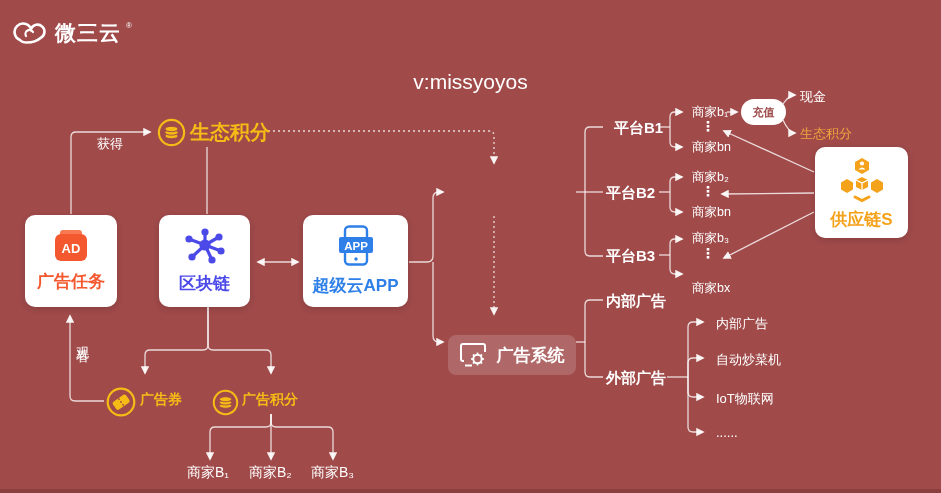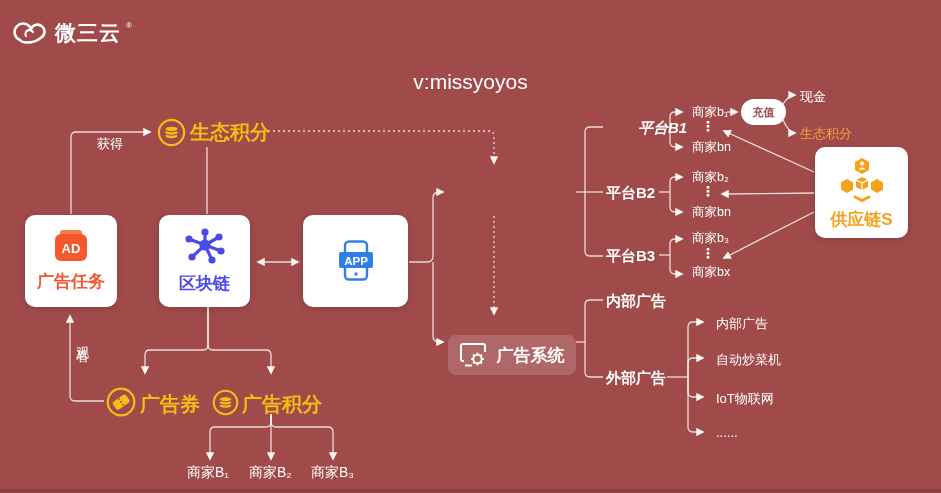--- a/index.html
+++ b/index.html
@@ -17,21 +17,21 @@
   .card .lbl{font-size:17px;font-weight:700;}
   .ghost{background:rgba(255,255,255,.16);border-radius:8px;display:flex;align-items:center;justify-content:center;gap:9px;}
   .ghost .lbl{color:#fff;font-size:17px;font-weight:700;}
   .yellow{color:#F5BC16;}
   .small{font-size:13px;}
   .merchant{font-size:12.5px;color:#fff;}
   .dots{font-size:14px;font-weight:700;color:#fff;line-height:1;}
   .platform{font-size:15px;font-weight:700;color:#fff;}
   .pill{left:741px;top:99px;width:45px;height:26px;background:#fff;border-radius:13px;display:flex;align-items:center;justify-content:center;font-size:11px;font-weight:700;color:#9A4545;}
   .vtext{writing-mode:vertical-rl;letter-spacing:3px;}
-  .bigtoken{font-size:20px;font-weight:700;}
+  .bigtoken{font-size:14px;font-weight:700;}
   .bottom-strip{left:0;right:0;bottom:0;height:4px;background:#8B3E3E;}
 </style>
 </head>
 <body>
 
 <div id="stage">
 
   <svg id="lines" viewBox="0 0 941 493">
     <defs>
       <marker id="arr" viewBox="0 0 10 10" refX="8" refY="5" markerWidth="6.5" markerHeight="6.5" orient="auto-start-reverse">
@@ -168,20 +168,21 @@
     <div class="lbl" style="color:#4B49E8;">区块链</div>
   </div>
 
   <div class="abs card" style="left:303px;top:215px;width:105px;height:92px;">
     <svg width="40" height="42" viewBox="0 0 40 42">
       <rect x="9" y="1.5" width="22" height="38" rx="4" fill="none" stroke="#2E80E8" stroke-width="2.4"></rect>
       <rect x="3" y="12" width="34" height="16" rx="2" fill="#2E80E8"></rect>
       <text x="20" y="24.5" text-anchor="middle" font-size="11.5" font-weight="bold" fill="#fff">APP</text>
       <circle cx="20" cy="34" r="1.7" fill="#2E80E8"></circle>
     </svg>
+    <div class="lbl" style="color:#2E80E8;">超级云APP</div>
   </div>
 
 
   <div class="abs ghost" style="left:448px;top:335px;width:128px;height:40px;text-align:right;">
     <svg width="28" height="26" viewBox="0 0 28 26">
       <path d="M4,19 h-1 a2,2 0 0 1 -2,-2 V4 a2,2 0 0 1 2,-2 h20 a2,2 0 0 1 2,2 v6" fill="none" stroke="#fff" stroke-width="2"></path>
       <line x1="5" y1="23.5" x2="12" y2="23.5" stroke="#fff" stroke-width="2"></line>
       <circle cx="17.5" cy="17" r="4.2" fill="none" stroke="#fff" stroke-width="2"></circle>
       <g stroke="#fff" stroke-width="1.8">
         <line x1="17.5" y1="10.6" x2="17.5" y2="12.6"></line>
@@ -190,34 +191,34 @@
           <line x1="21.9" y1="17" x2="23.9" y2="17"></line>
         <line x1="13" y1="12.5" x2="14.4" y2="13.9"></line>
           <line x1="20.6" y1="20.1" x2="22" y2="21.5"></line>
         <line x1="22" y1="12.5" x2="20.6" y2="13.9"></line>
           <line x1="14.4" y1="20.1" x2="13" y2="21.5"></line>
       </g>
     </svg>
     <div class="lbl">广告系统</div>
   </div>
 
-  <div class="abs platform" style="left:638px;top:119px;font-style:italic;">平台B1</div>
+  <div class="abs platform" style="left:614px;top:119px;">平台B1</div>
   <div class="abs merchant" style="left:692px;top:104px;">商家b₁</div>
   <div class="abs dots" style="left:701px;top:119px;">⋮</div>
   <div class="abs merchant" style="left:692px;top:139px;">商家bn</div>
 
   <div class="abs platform" style="left:606px;top:184px;">平台B2</div>
   <div class="abs merchant" style="left:692px;top:169px;">商家b₂</div>
   <div class="abs dots" style="left:701px;top:184px;">⋮</div>
   <div class="abs merchant" style="left:692px;top:204px;">商家bn</div>
 
   <div class="abs platform" style="left:606px;top:247px;">平台B3</div>
   <div class="abs merchant" style="left:692px;top:230px;">商家b₃</div>
   <div class="abs dots" style="left:701px;top:246px;">⋮</div>
-  <div class="abs merchant" style="left:692px;top:264px;">商家bx</div>
+  <div class="abs merchant" style="left:692px;top:280px;">商家bx</div>
 
   <div class="abs pill">充值</div>
   <div class="abs t small" style="left:800px;top:88px;">现金</div>
   <div class="abs small" style="left:800px;top:125px;color:#F0A63C;">生态积分</div>
 
   <div class="abs card" style="left:815px;top:147px;width:93px;height:91px;gap:5px;">
     <svg width="48" height="48" viewBox="0 0 48 48">
       <polygon points="24,3 31,7 31,15 24,19 17,15 17,7" fill="#F5A21B"></polygon>
       <circle cx="24" cy="8.5" r="2.1" fill="#fff"></circle>
       <path d="M20.5,14.5 q3.5,-4 7,0 z" fill="#fff"></path>

